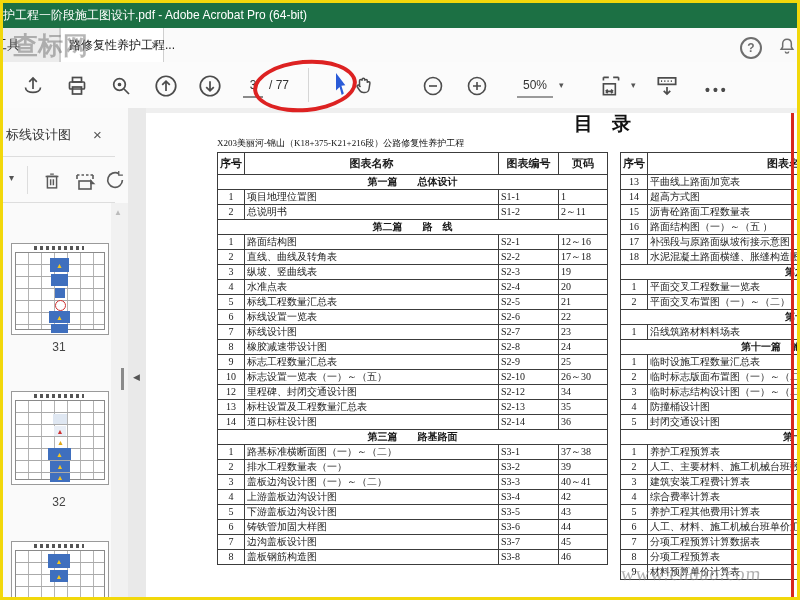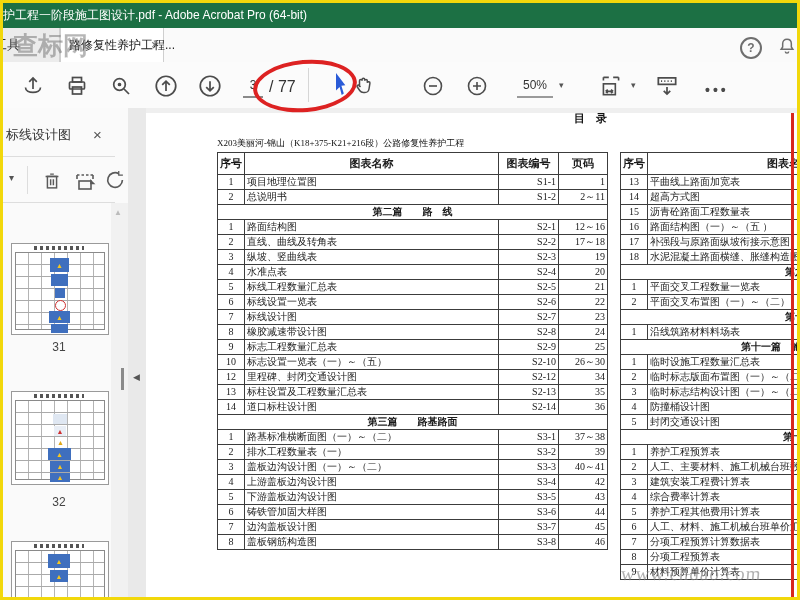--- a/index.html
+++ b/index.html
@@ -23,21 +23,21 @@
   .help-circle{position:absolute;left:737px;top:9px;width:18px;height:18px;border:2px solid #6e6e6e;
                border-radius:50%;color:#6e6e6e;font-size:12px;font-weight:bold;text-align:center;line-height:18px;}
   .bell{position:absolute;left:774px;top:8px;}
   
   .toolbar{position:absolute;left:0;top:59px;width:794px;height:46px;background:#fbfbfb;
            border-bottom:1px solid #c9c9c9;}
   .tbtn{position:absolute;top:11px;width:26px;height:26px;display:flex;align-items:center;justify-content:center;}
   .tsep{position:absolute;top:6px;width:1px;height:34px;background:#d6d6d6;}
   .pagebox{position:absolute;left:240px;top:14px;width:20px;height:20px;border-bottom:2px solid #8a8a8a;
            font-size:12px;color:#333;text-align:center;line-height:18px;}
-  .pagetotal{position:absolute;left:266px;top:16px;font-size:16px;color:#333;white-space:nowrap;}
+  .pagetotal{position:absolute;left:266px;top:16px;font-size:12px;color:#333;white-space:nowrap;}
   .zoomval{position:absolute;left:514px;top:14px;width:36px;height:20px;border-bottom:2px solid #9a9a9a;
            font-size:12px;color:#333;text-align:center;line-height:18px;}
   .caret{position:absolute;font-size:9px;color:#555;top:18px;}
   .dots3{position:absolute;left:702px;top:20px;letter-spacing:3px;font-size:14px;color:#4a4a4a;font-weight:bold;}
   
   .red-ellipse{position:absolute;left:250px;top:57px;width:96px;height:44px;border:4px solid #dd2222;
                border-radius:50%;transform:rotate(-5deg);z-index:6;}
   .cursor{position:absolute;left:333px;top:70px;width:15px;height:22px;background:#2a5bd7;z-index:7;
           clip-path:polygon(0 0,0 80%,24% 64%,38% 100%,52% 93%,36% 58%,62% 56%);}
   
@@ -61,32 +61,32 @@
         display:flex;align-items:center;justify-content:center;}
   .sign.round{background:#fff;border:1px solid #d03030;border-radius:50%;}
   .thumb-label{position:absolute;width:96px;left:8px;text-align:center;font-size:12px;color:#444;}
   .gutter{position:absolute;left:125px;top:0;width:18px;height:489px;background:#e9e9e9;}
   .drag-handle{position:absolute;left:-7px;top:260px;width:3px;height:22px;background:#8a8a8a;}
   .collapse-arrow{position:absolute;left:5px;top:264px;font-size:9px;color:#555;}
   
   .docpane{position:absolute;left:143px;top:0;width:651px;height:489px;background:#fff;overflow:hidden;}
   .doc-topstrip{position:absolute;left:0;top:0;width:651px;height:5px;background:#efefef;}
   .doc-title{position:absolute;left:428px;top:3px;font-family:"Liberation Serif",serif;
-             font-size:11px;font-weight:bold;color:#111;white-space:nowrap;}
+             font-size:19px;font-weight:bold;color:#111;white-space:nowrap;}
   .doc-project{position:absolute;left:71px;top:29px;font-family:"Liberation Serif",serif;
                font-size:9px;color:#111;white-space:nowrap;}
   .tablewrap{position:absolute;top:44px;}
   .tw-left{left:71px;}
   .tw-right{left:474px;}
   table.doc-table{border-collapse:collapse;table-layout:fixed;font-family:"Liberation Serif",serif;}
   table.doc-table td{border:1px solid #3c3c3c;height:14px;line-height:14px;font-size:10px;color:#1a1a1a;
                      padding:0 2px;white-space:nowrap;overflow:hidden;box-sizing:border-box;}
   table.doc-table tr.hdr td{height:21px;line-height:21px;font-size:11px;font-weight:bold;text-align:center;}
   td.c-seq{text-align:center;font-size:9px;}
-  td.c-code,td.c-page{text-align:right;font-size:9px;}
+  td.c-code,td.c-page{text-align:left;font-size:9px;}
   td.sec{font-weight:bold;text-align:center;font-size:10px;}
   .redline{position:absolute;left:645px;top:5px;width:3px;height:484px;background:#d8281e;}
   
   .wm-top{position:absolute;left:10px;top:26px;font-size:25px;font-weight:bold;
           color:rgba(110,110,110,0.5);z-index:9;font-family:"Liberation Serif",serif;}
   .wm-bottom{position:absolute;left:618px;top:560px;font-size:19px;letter-spacing:1px;
              color:rgba(135,135,135,0.65);z-index:9;font-family:"Liberation Serif",serif;
              transform:skewX(-5deg);}
   svg.ic{display:block;}
 </style>
@@ -272,20 +272,23 @@
       <div class="tablewrap tw-left">
           <table class="doc-table">
             <tbody>
               <tr class="hdr">
                 <td style="width: 24px;">序号</td>
                 <td style="width: 254px;">图表名称</td>
                 <td style="width: 60px;">图表编号</td>
                 <td style="width: 49px;">页码</td>
               </tr>
               <tr>
+                <td colspan="4" class="sec">第一篇　　总体设计</td>
+              </tr>
+              <tr>
                 <td class="c-seq">1</td>
                 <td class="c-name">项目地理位置图</td>
                 <td class="c-code">S1-1</td>
                 <td class="c-page">1</td>
               </tr>
               <tr>
                 <td class="c-seq">2</td>
                 <td class="c-name">总说明书</td>
                 <td class="c-code">S1-2</td>
                 <td class="c-page">2～11</td>

